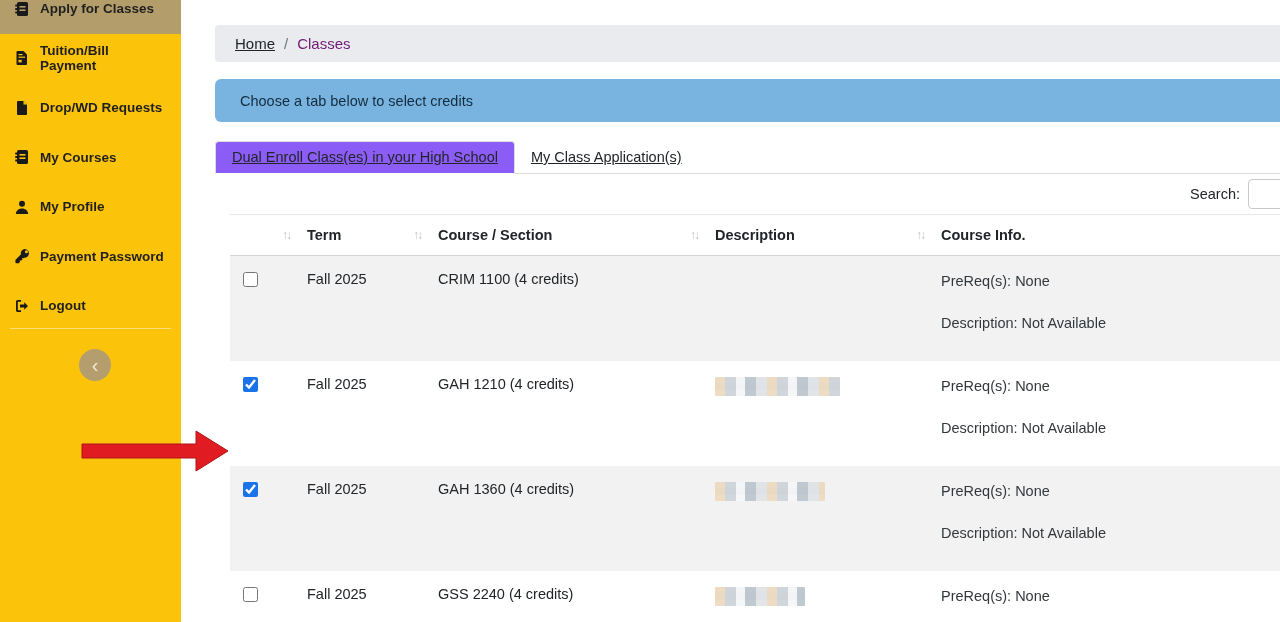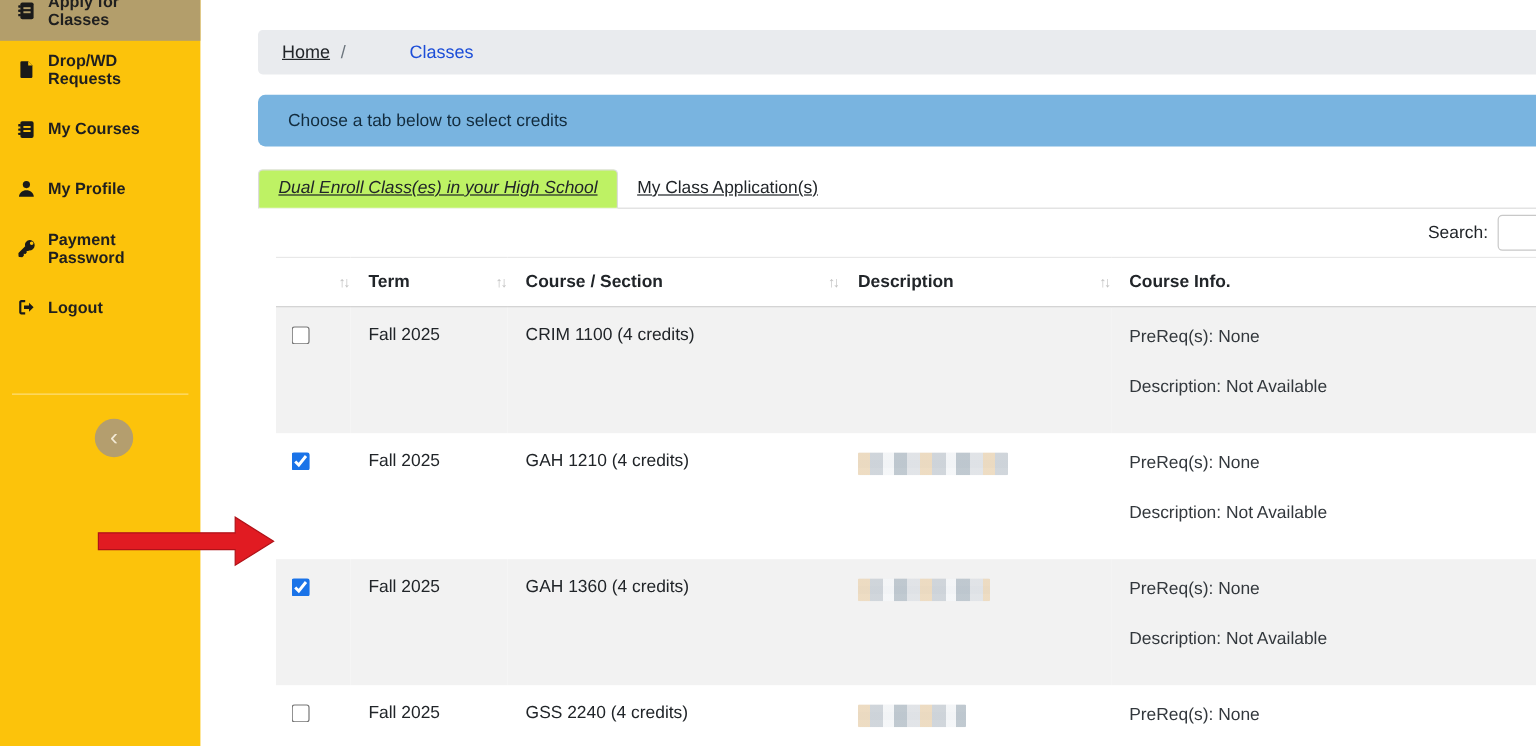--- a/index.html
+++ b/index.html
@@ -4,21 +4,21 @@
 <style>
   * { box-sizing: border-box; margin: 0; padding: 0; }
   html,body { width:1280px; height:622px; overflow:hidden; }
   body {
     font-family: "Liberation Sans", sans-serif;
     background:#ffffff; color:#212529; position:relative;
   }
 
   
   .sidebar {
-    position:absolute; left:0; top:0; width:167px; height:622px;
+    position:absolute; left:0; top:0; width:181px; height:622px;
     background:#fcc30b; z-index:2;
   }
   .sidebar-nav { margin-top:-16px; }
   .side-item {
     height:49.5px; display:flex; align-items:center; gap:10px;
     padding:0 14px; color:#1f1f1f; font-size:13.5px; font-weight:bold;
     cursor:pointer; --hole:#fcc30b;
   }
   .side-item.active { background:#b39e6b; --hole:#b39e6b; }
   .side-item .icon { width:16px; height:16px; flex:0 0 16px; display:inline-block; }
@@ -39,39 +39,39 @@
   .main { position:absolute; left:193px; top:0; width:1087px; height:622px; background:#fff; }
   .content { padding-left:22px; }
 
   .breadcrumb {
     margin-top:25px; width:1120px; height:37px; background:#e9ebee;
     border-radius:4px; display:flex; align-items:center; padding:0 20px;
     font-size:15px;
   }
   .breadcrumb a { color:#212529; text-decoration:underline; cursor:pointer;text-align:center; }
   .breadcrumb .sep { color:#6c757d; margin:0 9px; }
-  .breadcrumb .current { color:#1d4ed8;margin-left:44px; }
+  .breadcrumb .current { color:#701a75; }
 
   .banner {
     margin-top:17px; width:1120px; height:43px; background:#79b4e0;
     border-radius:6px; display:flex; align-items:center; padding:0 25px;
     color:#122b3d; font-size:14.5px;
   }
 
   .tabbar {
     margin-top:17px; width:1120px; display:flex; align-items:flex-end;
     border-bottom:1px solid #dcdcdc; height:35px;
   }
   .tab {
     padding:7px 16px 8px; font-size:14.5px; color:#212529;
     text-decoration:underline; cursor:pointer; white-space:nowrap;
   }
   .tab.active {
-    background:#bef264; border:1px solid #dcdcdc; border-bottom:1px solid #fff;
-    border-radius:4px 4px 0 0; margin-bottom:-1px;font-style:italic;
+    background:#8b5cf6; border:1px solid #dcdcdc; border-bottom:1px solid #fff;
+    border-radius:4px 4px 0 0; margin-bottom:-1px;
   }
 
   
   .search-row { position:relative; height:40px; width:1215px; }
   .search-filter {
     position:absolute; right:0; top:5px; display:flex; align-items:center;
     font-size:14.5px; color:#212529;
   }
   .search-filter input {
     margin-left:8px; width:182px; height:30px; border:1px solid #c8c8c8;
@@ -126,20 +126,31 @@
             <rect x="1.2" y="3.4" width="2.2" height="2" rx=".5"></rect>
             <rect x="1.2" y="7" width="2.2" height="2" rx=".5"></rect>
             <rect x="1.2" y="10.6" width="2.2" height="2" rx=".5"></rect>
             <rect class="hole" x="5.5" y="5" width="6" height="1.6"></rect>
             <rect class="hole" x="5.5" y="8.4" width="6" height="1.6"></rect>
           </svg>
       </span>
       <span>Apply for Classes</span>
     </div>
 
+    <div class="side-item">
+      <span class="icon">
+        <svg viewBox="0 0 16 16">
+            <path d="M3.5 1h6L13 4.5V14a1 1 0 0 1-1 1H3.5a1 1 0 0 1-1-1V2a1 1 0 0 1 1-1z"></path>
+            <rect class="hole" x="4.5" y="4" width="4" height="1.2"></rect>
+            <rect class="hole" x="4.5" y="6.6" width="6.5" height="1.2"></rect>
+            <rect class="hole" x="4.5" y="9.8" width="3.2" height="2.6"></rect>
+          </svg>
+      </span>
+      <span>Tuition/Bill Payment</span>
+    </div>
 
     <div class="side-item">
       <span class="icon">
         <svg viewBox="0 0 16 16">
             <path d="M4 1h5.5L13 4.5V14a1 1 0 0 1-1 1H4a1 1 0 0 1-1-1V2a1 1 0 0 1 1-1z"></path>
             <path class="hole" d="M9.5 1l3.5 3.5H9.5z"></path>
           </svg>
       </span>
       <span>Drop/WD Requests</span>
     </div>

